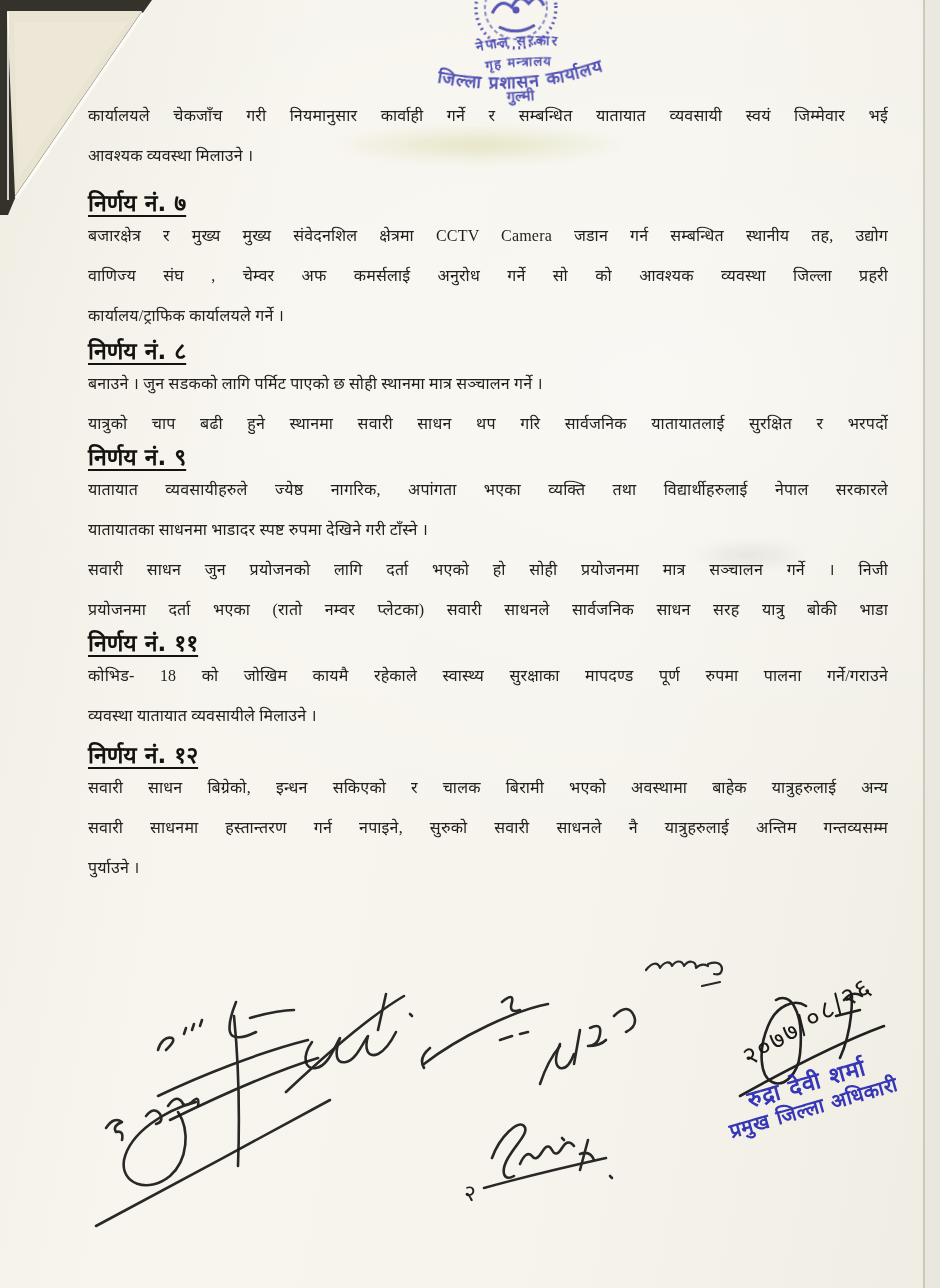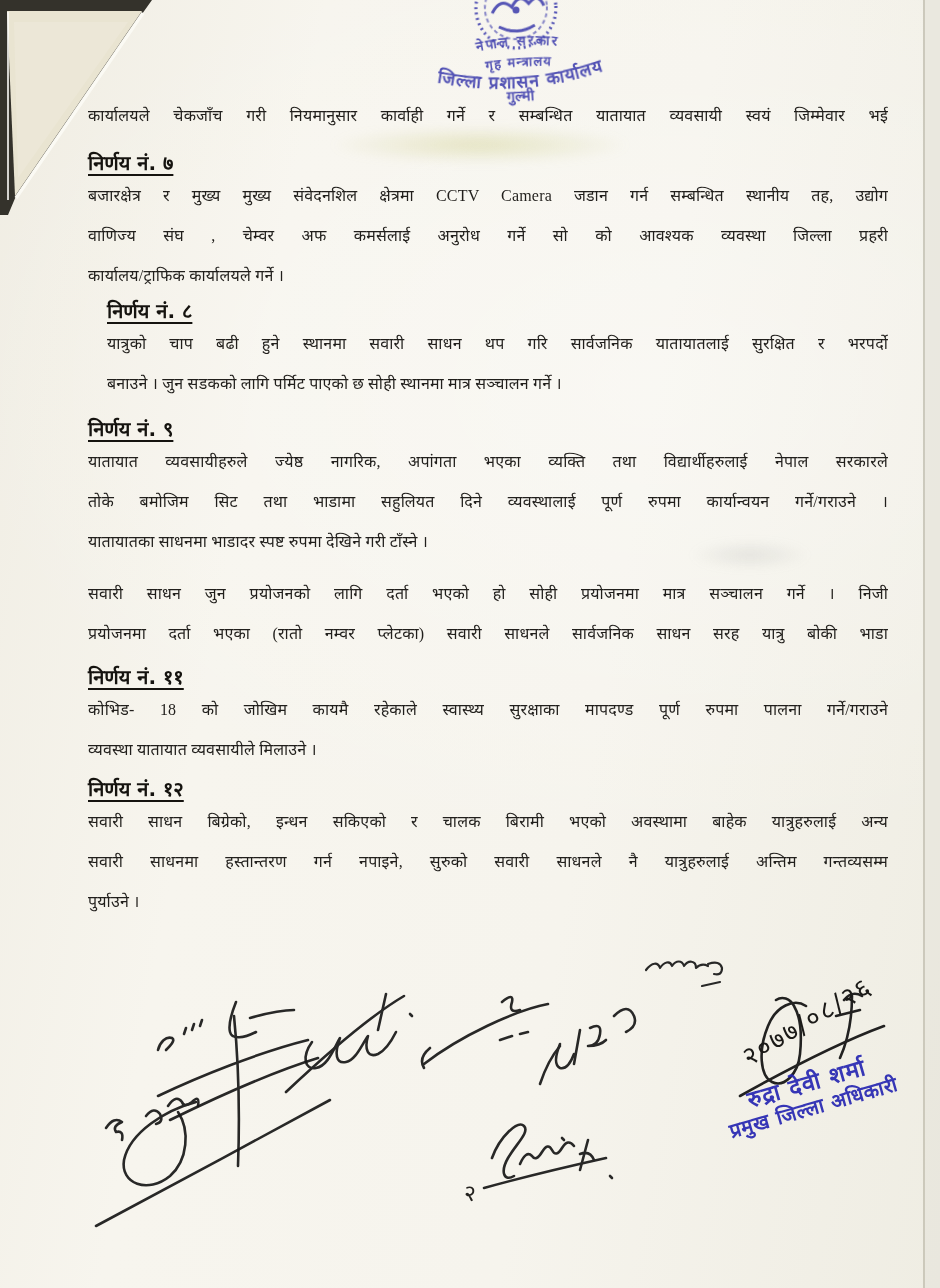--- a/index.html
+++ b/index.html
@@ -35,26 +35,26 @@
   .content{
     position:absolute;left:88px;top:96px;width:800px;
   }
   .line{
     font-size:16px;line-height:40px;white-space:nowrap;overflow:hidden;
     color:#211f1c;letter-spacing:.2px;font-family:Liberation Serif, serif;
   }
   .line.fill{text-align:justify;text-align-last:justify;}
   .sec{margin:0;}
   .sec .head{
-    font-size:20px;font-weight:bold;line-height:26px;color:#15130f;
+    font-size:23px;font-weight:bold;line-height:26px;color:#15130f;
     text-decoration:underline;text-underline-offset:4px;text-decoration-thickness:2px;
     white-space:nowrap;
   }
-  .m14{margin-top:14px;} .m2{margin-top:2px;margin-left:19px;} .m4{margin-top:12px;}
-  .m10{margin-top:10px;} .m6{margin-top:6px;}
+  .m14{margin-top:14px;} .m2{margin-top:2px;} .m4{margin-top:0;}
+  .m10{} .m6{margin-top:6px;}
   
   .stamp-top{position:absolute;left:368px;top:-14px;width:300px;height:124px;transform:rotate(-3deg);}
   
   .sig-overlay{position:absolute;left:0;top:0;pointer-events:none;}
   
   .date-hand{
     position:absolute;left:744px;top:1040px;width:190px;
     transform:rotate(-31deg);transform-origin:left center;
     font-size:26px;letter-spacing:2px;color:#1b1a18;white-space:nowrap;
   }
@@ -116,39 +116,39 @@
       <text font-size="17.5" font-weight="bold" letter-spacing="1">
         <textPath href="#arc3" startOffset="50%" text-anchor="middle">जिल्ला प्रशासन कार्यालय</textPath>
       </text>
       <text x="150" y="115" font-size="14.5" font-weight="bold" text-anchor="middle">गुल्मी</text>
     </g>
   </svg>
 
   <div class="content">
     <div>
       <div class="line fill">कार्यालयले चेकजाँच गरी नियमानुसार कार्वाही गर्ने र सम्बन्धित यातायात व्यवसायी स्वयं जिम्मेवार भई</div>
+      <div class="line">आवश्यक व्यवस्था मिलाउने ।</div>
     </div>
 
     <div class="sec m14">
       <div class="head">निर्णय नं. ७</div>
       <div class="line fill">बजारक्षेत्र र मुख्य मुख्य संवेदनशिल क्षेत्रमा CCTV Camera जडान गर्न सम्बन्धित स्थानीय तह,  उद्योग</div>
       <div class="line fill">वाणिज्य संघ , चेम्वर अफ कमर्सलाई अनुरोध गर्ने सो को आवश्यक व्यवस्था जिल्ला प्रहरी</div>
       <div class="line">कार्यालय/ट्राफिक कार्यालयले गर्ने ।</div>
     </div>
 
     <div class="sec m2">
       <div class="head">निर्णय नं. ८</div>
+      <div class="line">बनाउने । जुन सडकको लागि पर्मिट पाएको छ सोही स्थानमा मात्र सञ्चालन गर्ने ।</div>
       <div class="line fill">यात्रुको चाप बढी हुने स्थानमा सवारी साधन थप गरि सार्वजनिक यातायातलाई सुरक्षित र भरपर्दो</div>
-      <div class="line">बनाउने । जुन सडकको लागि पर्मिट पाएको छ सोही स्थानमा मात्र सञ्चालन गर्ने ।</div>
     </div>
 
     <div class="sec m4">
       <div class="head">निर्णय नं. ९</div>
       <div class="line fill">यातायात व्यवसायीहरुले ज्येष्ठ नागरिक, अपांगता भएका व्यक्ति तथा विद्यार्थीहरुलाई नेपाल सरकारले</div>
-      <div class="line fill">तोके बमोजिम सिट तथा भाडामा सहुलियत दिने व्यवस्थालाई पूर्ण रुपमा कार्यान्वयन गर्ने/गराउने ।</div>
       <div class="line">यातायातका साधनमा भाडादर स्पष्ट रुपमा देखिने गरी टाँस्ने ।</div>
     </div>
 
     <div class="sec m4">
       <div class="line fill">सवारी साधन जुन प्रयोजनको लागि दर्ता भएको हो सोही प्रयोजनमा मात्र सञ्चालन गर्ने । निजी</div>
       <div class="line fill">प्रयोजनमा दर्ता भएका (रातो नम्वर प्लेटका) सवारी साधनले सार्वजनिक साधन सरह यात्रु बोकी भाडा</div>
     </div>
 
     <div class="sec m10">
       <div class="head">निर्णय नं. ११</div>

